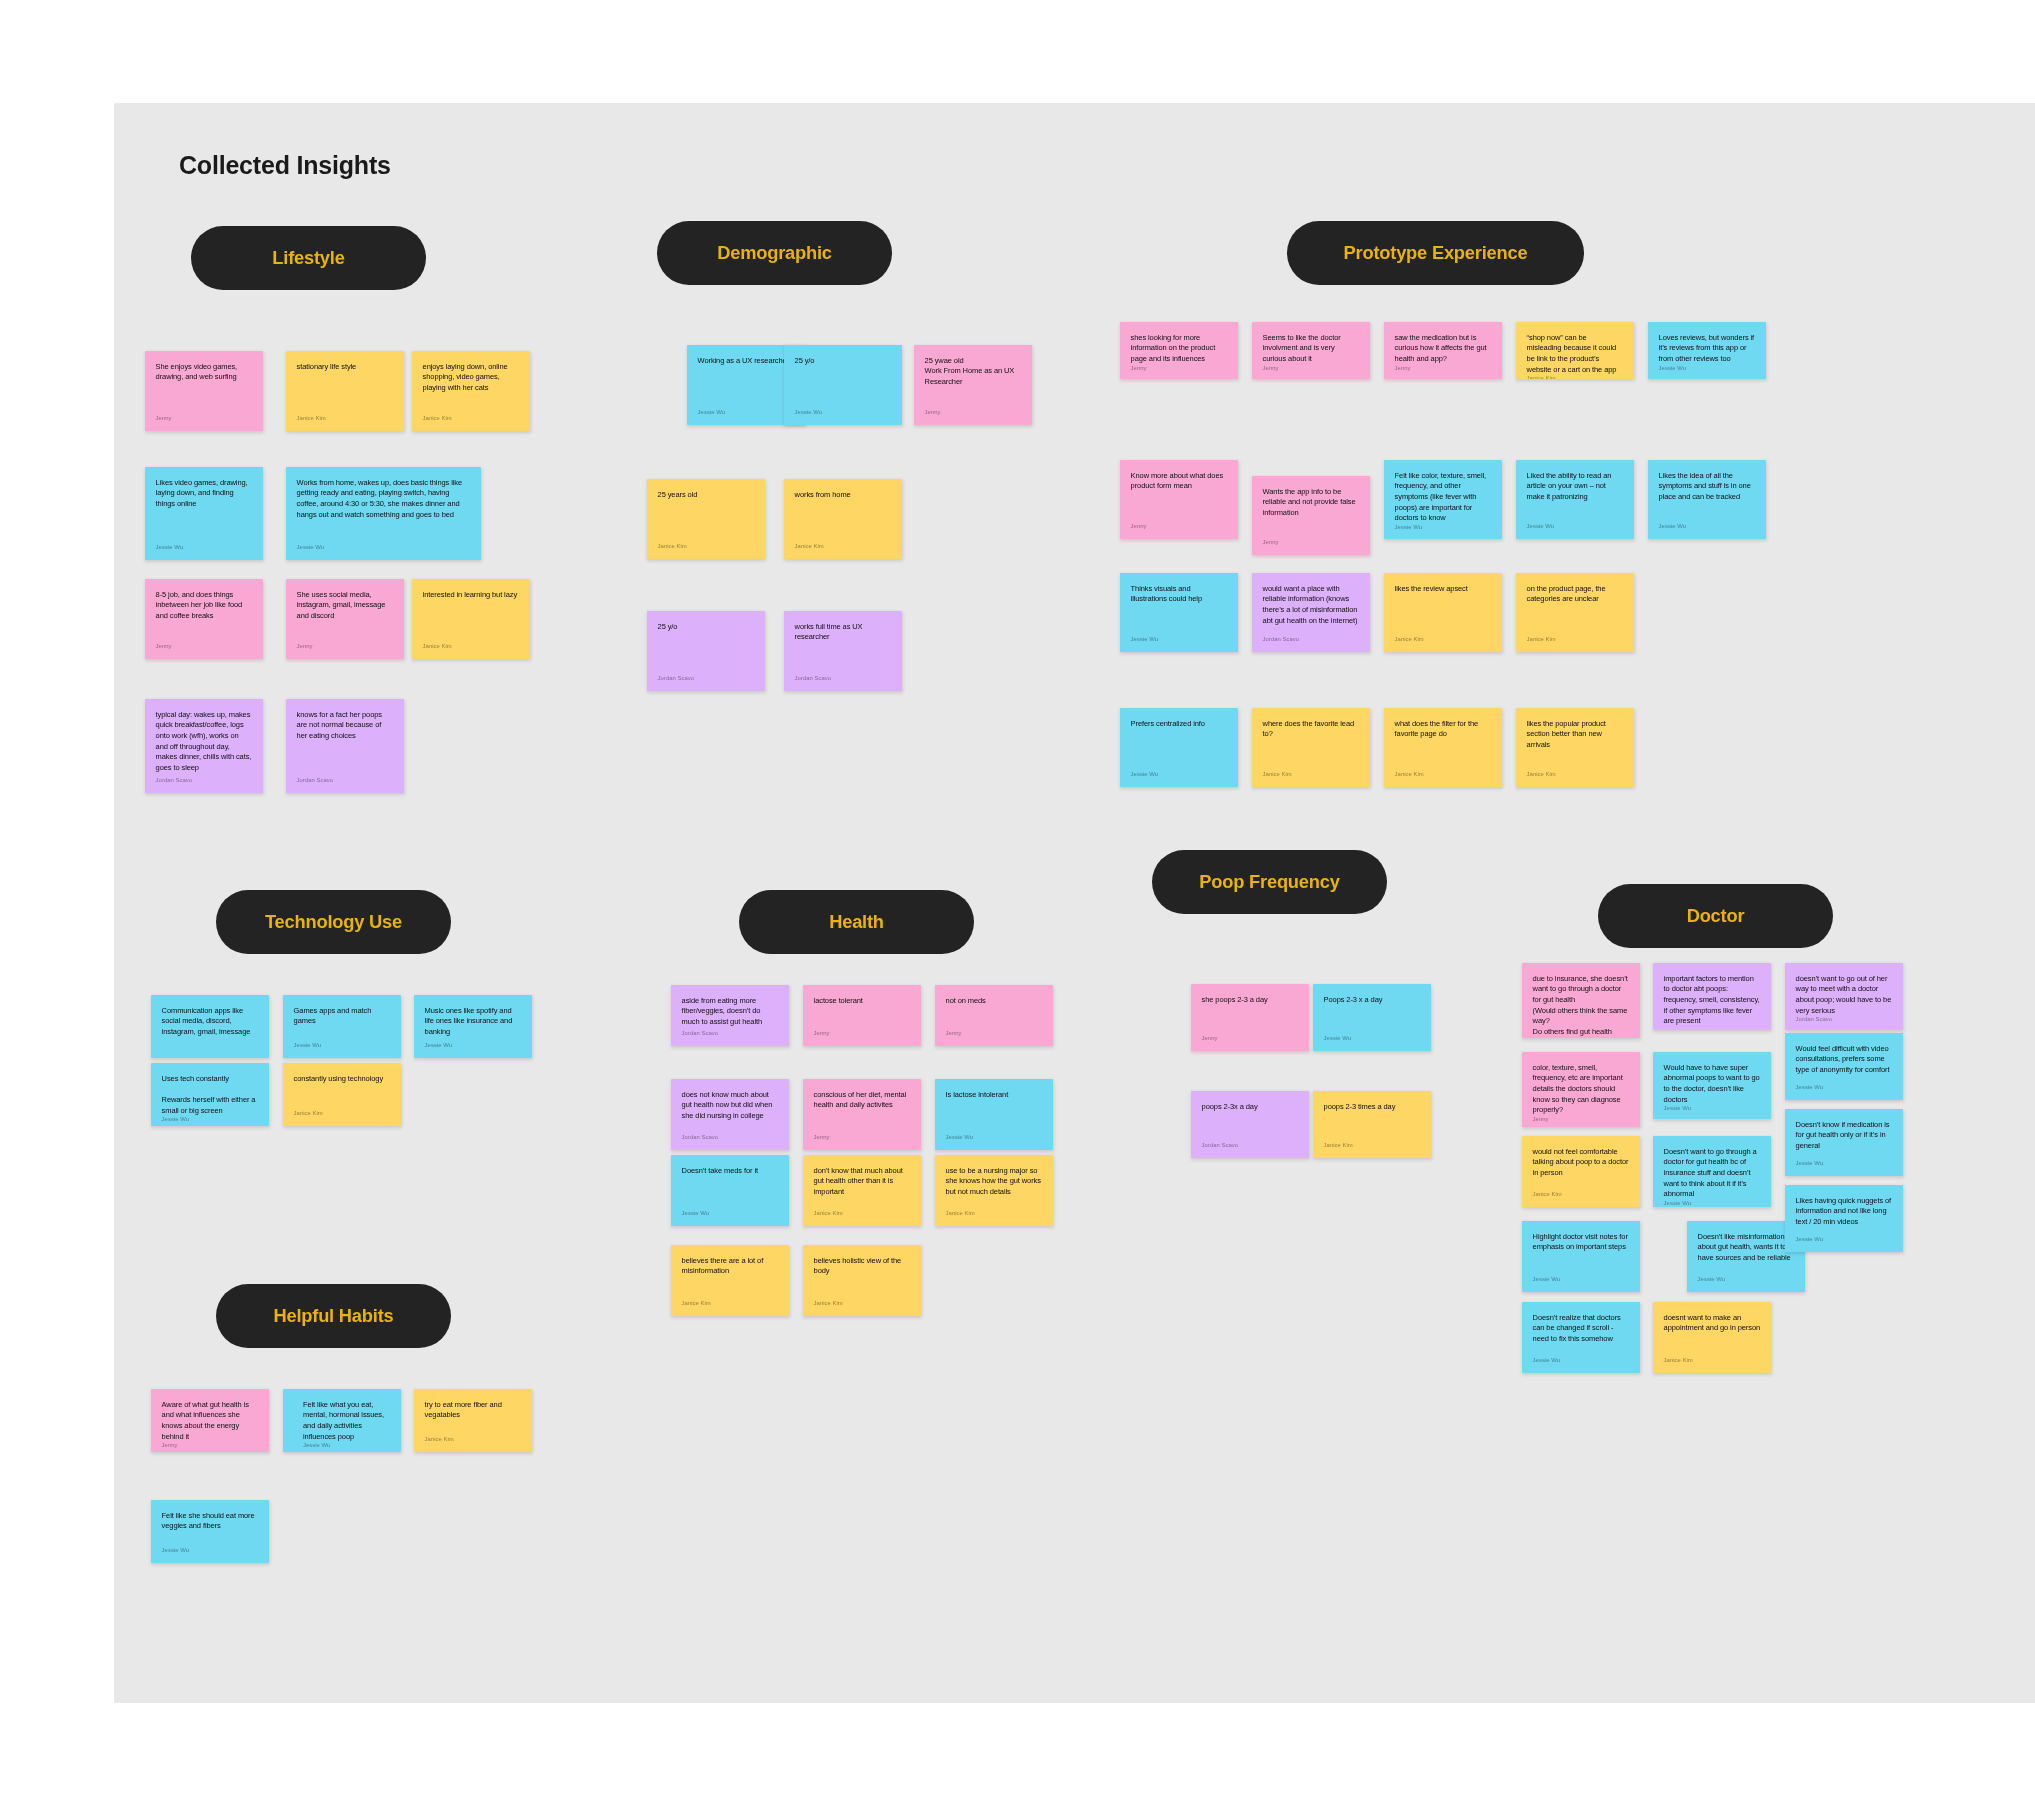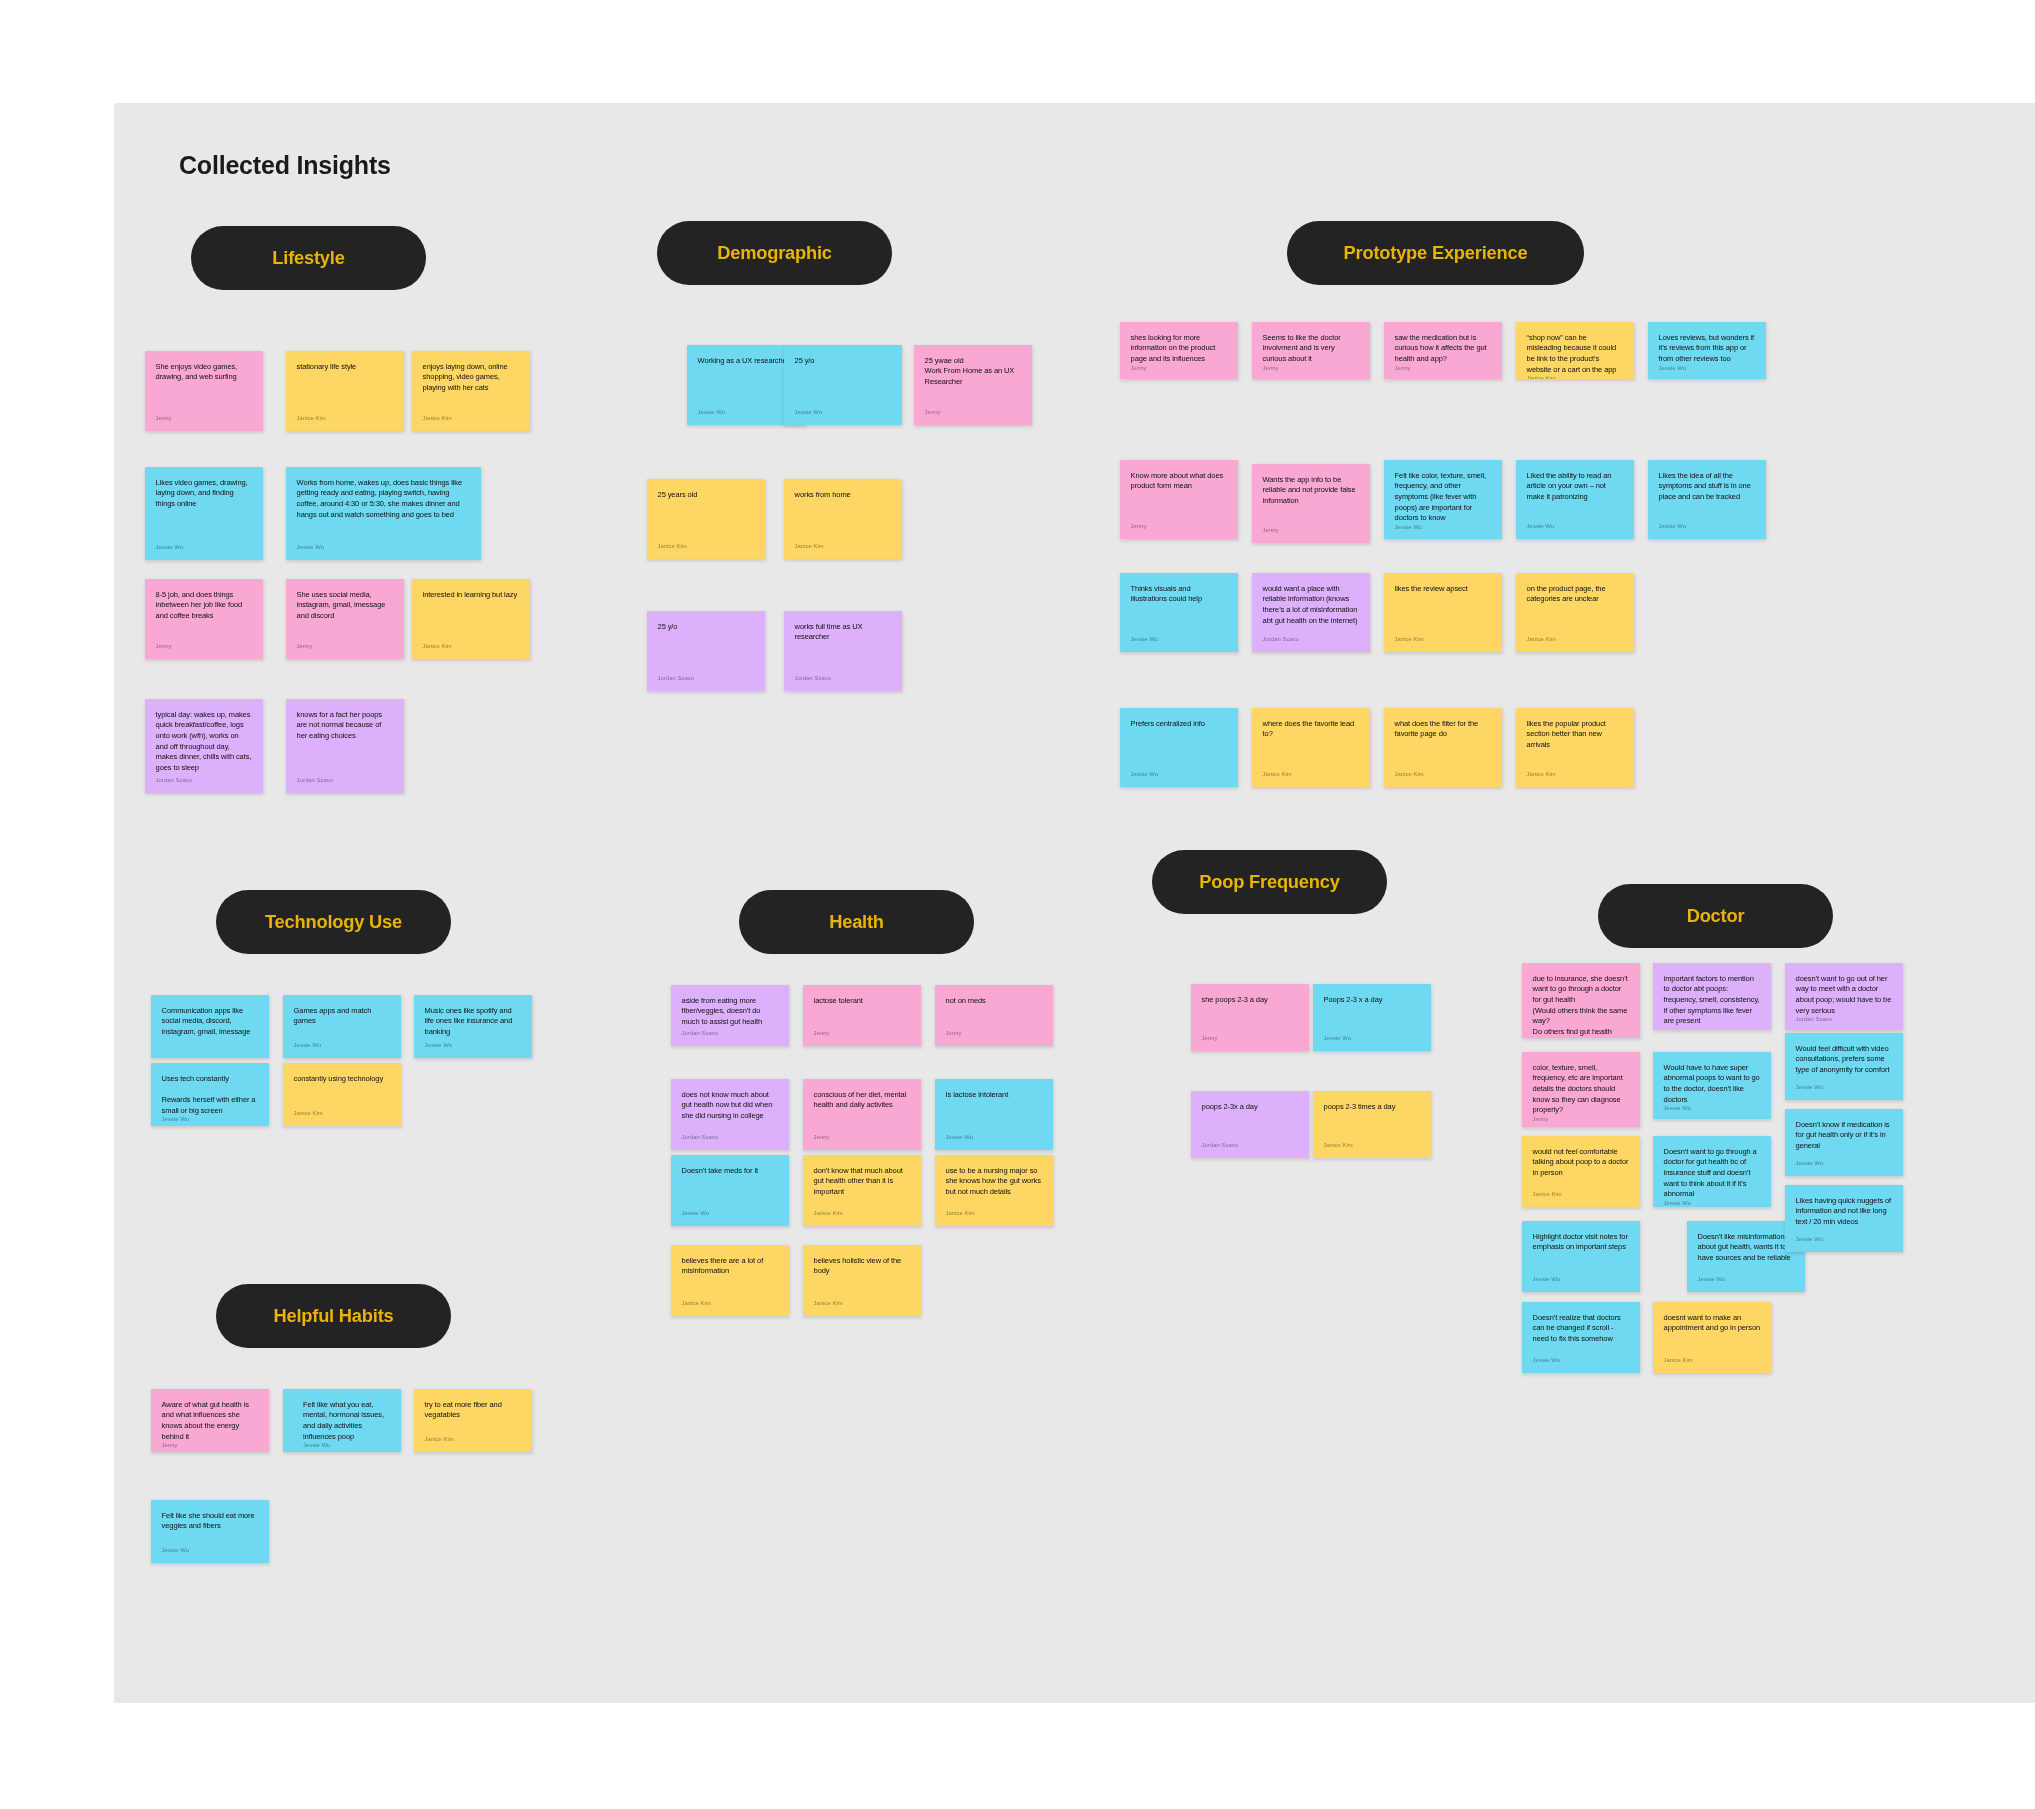--- a/index.html
+++ b/index.html
@@ -178,21 +178,21 @@
         <div class="author">Janice Kim</div>
       </div>
       <div class="note c-blue" style="left: 1648px; top: 322px; width: 118px; height: 57px;">
         <div class="body">Loves reviews, but wonders if it’s reviews from this app or from other reviews too</div>
         <div class="author">Jessie Wu</div>
       </div>
       <div class="note c-green" style="left: 1120px; top: 460px; width: 118px; height: 79px;">
         <div class="body">Know more about what does product form mean</div>
         <div class="author">Jenny</div>
       </div>
-      <div class="note c-green" style="left: 1252px; top: 464px; width: 118px; height: 79px;">
+      <div class="note c-green" style="left: 1252px; top: 476px; width: 118px; height: 79px;">
         <div class="body">Wants the app info to be reliable and not provide false information</div>
         <div class="author">Jenny</div>
       </div>
       <div class="note c-blue" style="left: 1384px; top: 460px; width: 118px; height: 79px;">
         <div class="body">Felt like color, texture, smell, frequency, and other symptoms (like fever with poops) are important for doctors to know</div>
         <div class="author">Jessie Wu</div>
       </div>
       <div class="note c-blue" style="left: 1516px; top: 460px; width: 118px; height: 79px;">
         <div class="body">Liked the ability to read an article on your own – not make it patronizing</div>
         <div class="author">Jessie Wu</div>

